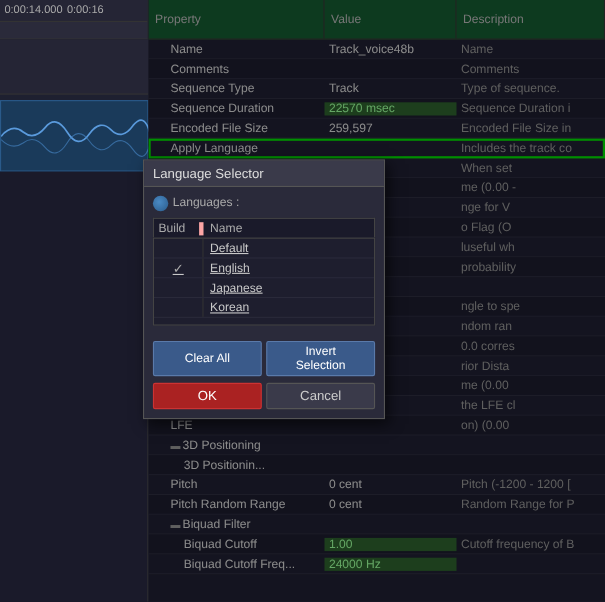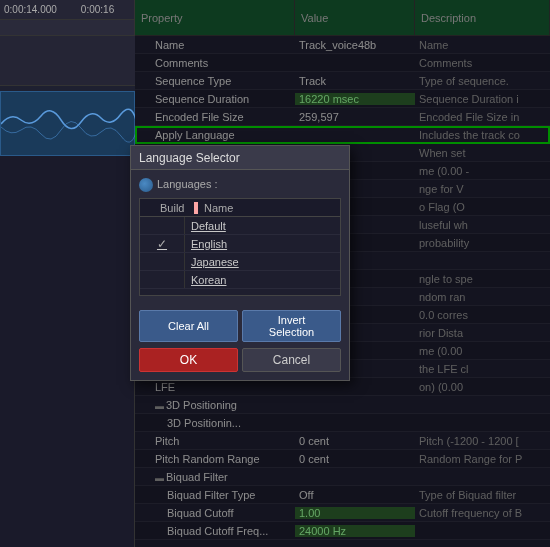--- a/index.html
+++ b/index.html
@@ -24,21 +24,21 @@
       background: #1a1a2a;
       border-right: 1px solid #333;
     }
 
     .timeline-header {
       height: 20px;
       background: #252535;
       display: flex;
       align-items: center;
       padding: 0 4px;
-      gap: 24px;
+      gap: 4px;
       border-bottom: 1px solid #333;
     }
 
     .time-label {
       font-size: 10px;
       color: #aaa;
     }
 
     .timeline-ruler {
       height: 16px;
@@ -230,22 +230,22 @@
     .lang-list-header {
       display: flex;
       height: 18px;
       align-items: center;
       background: #1a1a2a;
       border: 1px solid #444;
       border-bottom: none;
     }
 
     .lang-col-build {
-      width: 58px;
-      padding-left: 20px;
+      width: 45px;
+      padding-left: 4px;
       font-size: 11px;
       color: #aaa;
       border-right: 4px solid #fca5a5;
     }
 
     .lang-col-name {
       flex: 1;
       padding-left: 6px;
       font-size: 11px;
       color: #aaa;
@@ -385,21 +385,21 @@
         <div class="prop-value"></div>
         <div class="prop-desc">Comments</div>
       </div>
       <div class="prop-row">
         <div class="prop-name indented">Sequence Type</div>
         <div class="prop-value">Track</div>
         <div class="prop-desc">Type of sequence.</div>
       </div>
       <div class="prop-row">
         <div class="prop-name indented">Sequence Duration</div>
-        <div class="prop-value green-bg">16220 msec</div>
+        <div class="prop-value green-bg">22570 msec</div>
         <div class="prop-desc">Sequence Duration i</div>
       </div>
       <div class="prop-row">
         <div class="prop-name indented">Encoded File Size</div>
         <div class="prop-value">259,597</div>
         <div class="prop-desc">Encoded File Size in</div>
       </div>
       <div class="prop-row highlighted">
         <div class="prop-name indented">Apply Language</div>
         <div class="prop-value"></div>
@@ -491,25 +491,20 @@
       </div>
       <div class="prop-row">
         <div class="prop-name indented">Pitch Random Range</div>
         <div class="prop-value">0 cent</div>
         <div class="prop-desc">Random Range for P</div>
       </div>
       <div class="prop-row">
         <div class="prop-name indented"><span class="expand-icon">▬</span>Biquad Filter</div>
         <div class="prop-value"></div>
         <div class="prop-desc"></div>
-      </div>
-      <div class="prop-row">
-        <div class="prop-name indented2">Biquad Filter Type</div>
-        <div class="prop-value">Off</div>
-        <div class="prop-desc">Type of Biquad filter</div>
       </div>
       <div class="prop-row">
         <div class="prop-name indented2">Biquad Cutoff</div>
         <div class="prop-value green-bg">1.00</div>
         <div class="prop-desc">Cutoff frequency of B</div>
       </div>
       <div class="prop-row">
         <div class="prop-name indented2">Biquad Cutoff Freq...</div>
         <div class="prop-value green-bg">24000 Hz</div>
         <div class="prop-desc"></div>

